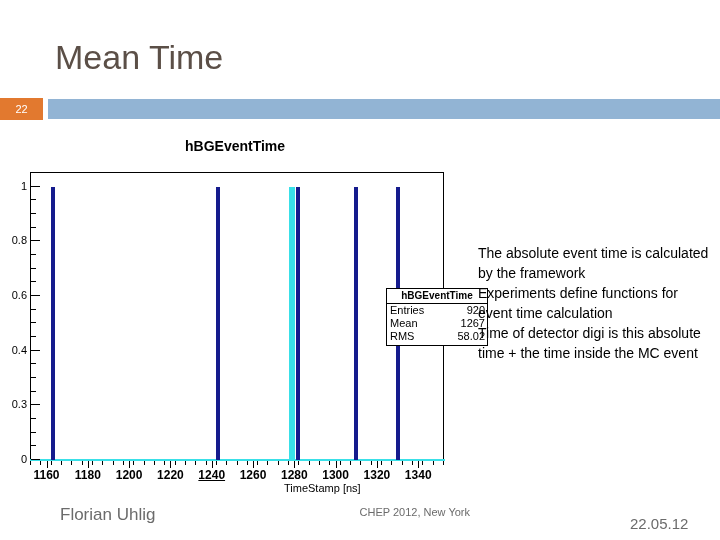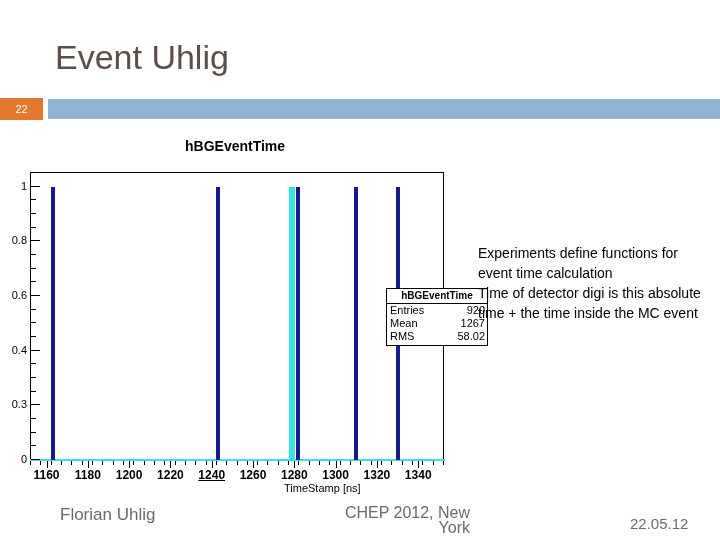--- a/index.html
+++ b/index.html
@@ -243,36 +243,36 @@
     top: 505px;
     font-size: 17px;
     color: #6b6b6b;
   }
   #footer-event {
     position: absolute;
     left: 330px;
     top: 505px;
     width: 140px;
     text-align: right;
-    font-size: 16px;
+    font-size: 11px;
     color: #6b6b6b;
     line-height: 15px;
   }
   #footer-date {
     position: absolute;
     left: 630px;
     top: 515px;
     font-size: 15px;
     color: #6b6b6b;
   }
 </style>
 </head>
 <body>
 
-<div id="slide-title">Event Uhlig</div>
+<div id="slide-title">Mean Time</div>
 
 <div id="divider-band">
   <div id="slide-number-badge">22</div>
   <div id="divider-bar"></div>
 </div>
 
 <div id="plot-region">
 
   <div id="hist-title">hBGEventTime</div>
 
@@ -398,19 +398,20 @@
       <span>1267</span>
     </div>
     <div class="stats-row">
       <span>RMS</span>
       <span>58.02</span>
     </div>
   </div>
 </div>
 
 <div id="body-text">
+  <div>The absolute event time is calculated by the framework</div>
   <div>Experiments define functions for event time calculation</div>
   <div>Time of detector digi is this absolute time + the time inside the MC event</div>
 </div>
 
 <div id="footer-author">Florian Uhlig</div>
 <div id="footer-event">CHEP 2012, New York</div>
 <div id="footer-date">22.05.12</div>
 
 </body></html>

